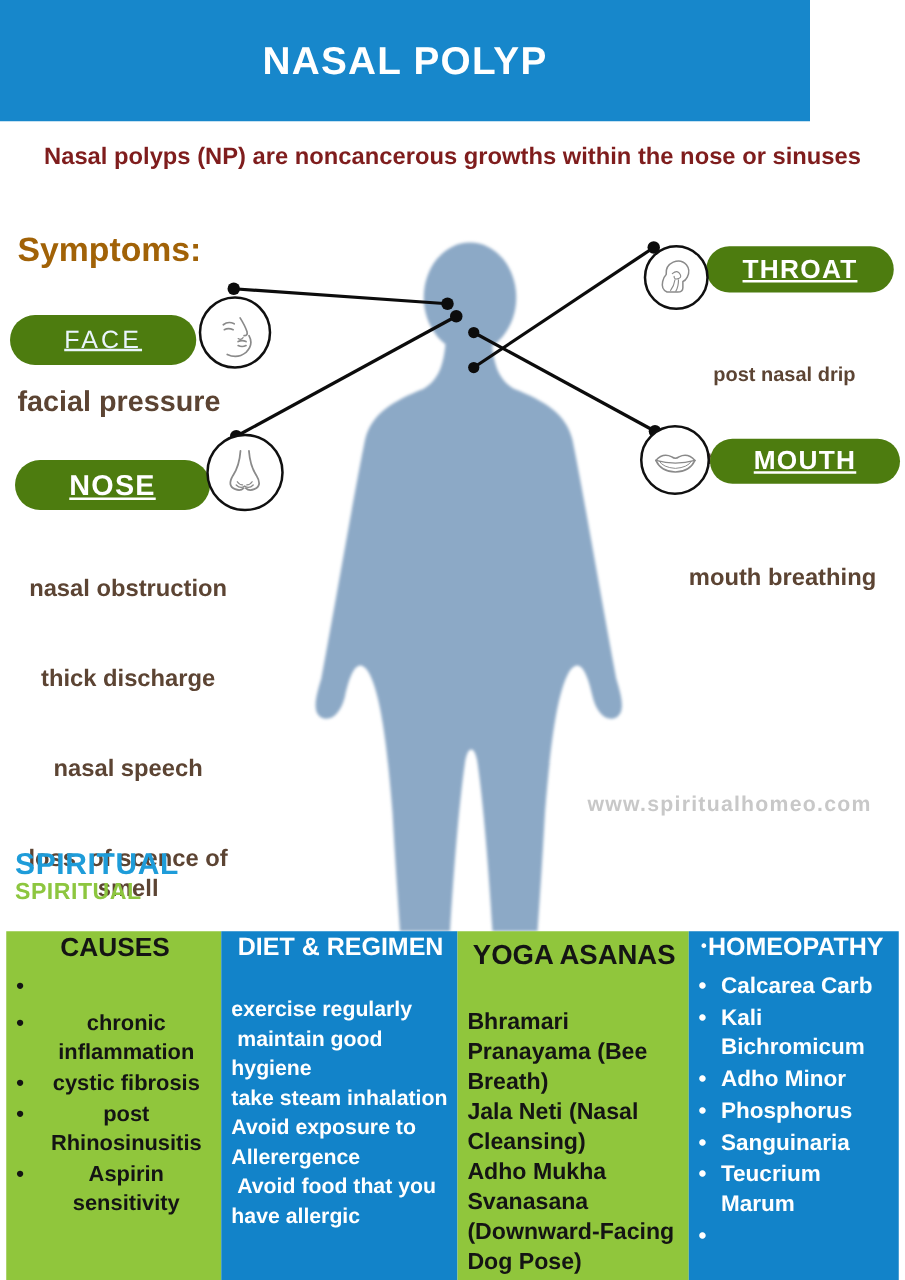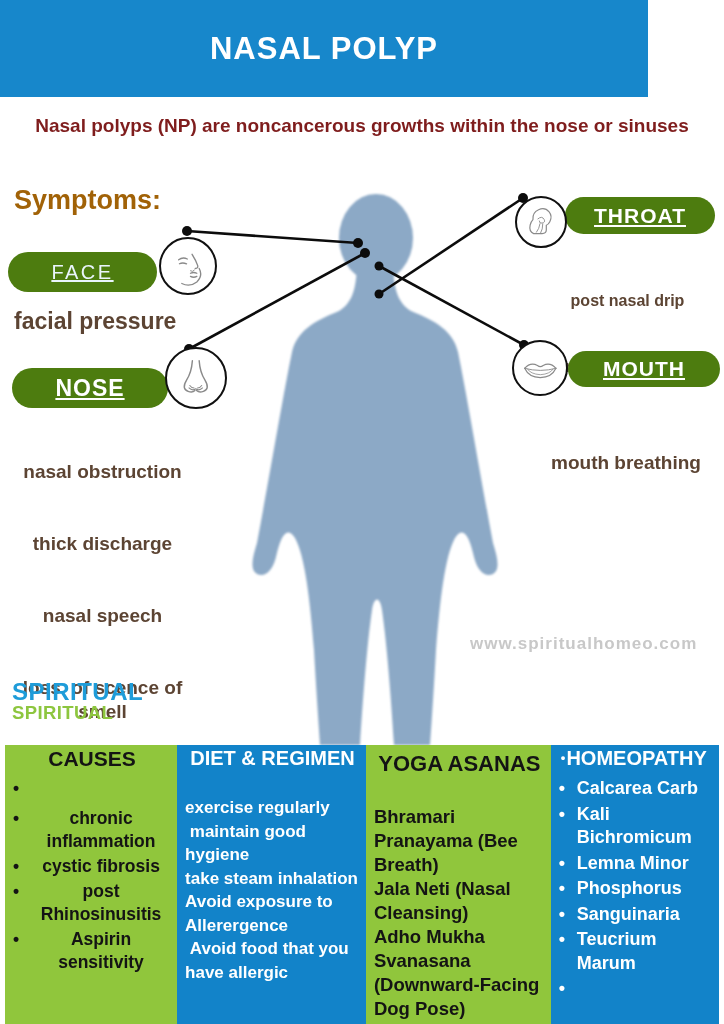--- a/index.html
+++ b/index.html
@@ -289,21 +289,21 @@
         <li>
             <span class="dot">•</span>
             <span class="txt">Calcarea Carb</span>
           </li>
         <li>
             <span class="dot">•</span>
             <span class="txt">Kali Bichromicum</span>
           </li>
         <li>
             <span class="dot">•</span>
-            <span class="txt">Lemna Minor</span>
+            <span class="txt">Adho Minor</span>
           </li>
         <li>
             <span class="dot">•</span>
             <span class="txt">Phosphorus</span>
           </li>
         <li>
             <span class="dot">•</span>
             <span class="txt">Sanguinaria</span>
           </li>
         <li>

